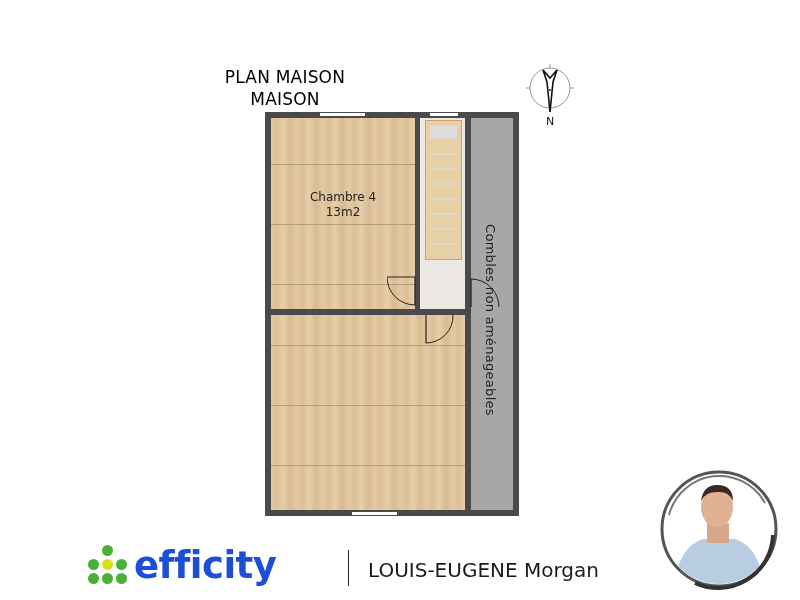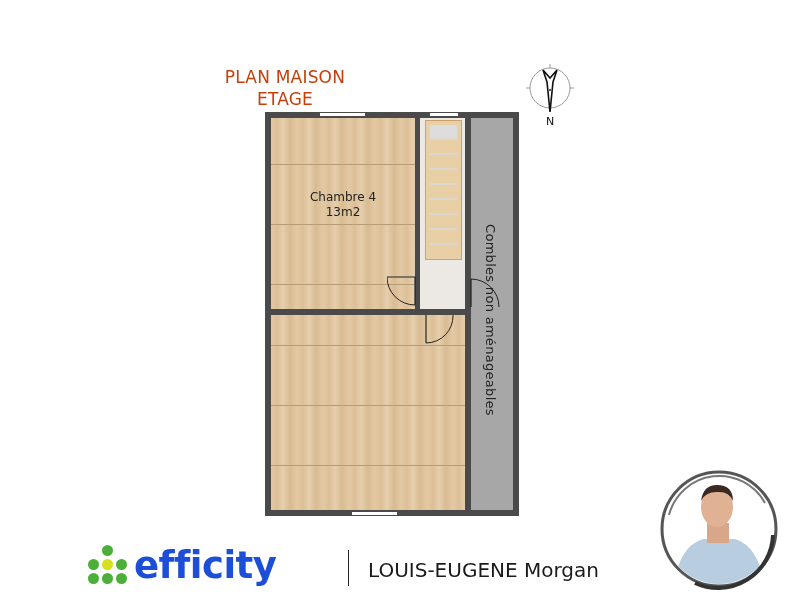--- a/index.html
+++ b/index.html
@@ -1,17 +1,17 @@
 <!DOCTYPE html>
 <html><head>
 <meta charset="utf-8">
 <style>
   html,body{margin:0;padding:0;background:#fff;}
   body{width:800px;height:600px;position:relative;overflow:hidden;font-family:"DejaVu Sans",sans-serif;}
-  .title{position:absolute;left:200px;top:66px;width:170px;text-align:center;font-family:"DejaVu Sans",sans-serif;font-size:17px;line-height:22px;color:#c2410c;letter-spacing:0.2px;}
+  .title{position:absolute;left:200px;top:66px;width:170px;text-align:center;font-family:"DejaVu Sans",sans-serif;font-size:17px;line-height:22px;color:#000000;letter-spacing:0.2px;}
   .compass{position:absolute;left:522px;top:62px;width:56px;height:66px;}
   .plan{position:absolute;left:265px;top:112px;width:220px;height:404px;}
   .wall{position:absolute;background:#4a4a4a;}
   .wood{position:absolute;background:repeating-linear-gradient(90deg,#e3c9a4 0px,#dcbf97 6px,#e6cfad 12px,#d9bb92 19px,#e3c9a4 26px);}
   .wood .plank{position:absolute;left:0;right:0;height:1px;background:#b79c78;}
   .stairs{position:absolute;background:#ece9e4;}
   .step{position:absolute;left:4px;right:4px;height:13px;background:#e9cfa5;border-bottom:2px solid #dcd8d0;}
   .attic{position:absolute;background:#a7a7a7;}
   .room-label{position:absolute;text-align:center;font-size:12px;line-height:15px;color:#222;}
   .vlabel{position:absolute;writing-mode:vertical-rl;font-size:13px;color:#222;letter-spacing:0.3px;}
@@ -22,21 +22,21 @@
   .brand{font-family:"DejaVu Sans",sans-serif;font-weight:bold;font-size:37px;color:#1d4ed8;letter-spacing:-0.5px;}
   .sep{position:absolute;left:348px;top:550px;width:1px;height:36px;background:#222;}
   .agent{position:absolute;left:368px;top:558px;font-family:"DejaVu Sans",sans-serif;font-size:20px;color:#1a1a1a;}
   .avatar{position:absolute;left:655px;top:465px;width:128px;height:128px;}
 </style>
 </head>
 <body>
 
 <div class="title">
   <div>PLAN MAISON</div>
-  <div>ETAGE</div>
+  <div>MAISON</div>
 </div>
 
 <div class="compass">
   <svg width="56" height="66" viewBox="0 0 56 66">
     <circle cx="28" cy="26" r="20" fill="none" stroke="#999" stroke-width="1"></circle>
     <line x1="28" y1="2" x2="28" y2="6" stroke="#999"></line>
     <line x1="4" y1="26" x2="8" y2="26" stroke="#999"></line>
     <line x1="48" y1="26" x2="52" y2="26" stroke="#999"></line>
     <path d="M21 8 L28 16 L35 8 L31 20 L28 50 L25 20 Z" fill="none" stroke="#111" stroke-width="1.6" stroke-linejoin="miter"></path>
     <circle cx="28" cy="28" r="0.9" fill="#111"></circle>

